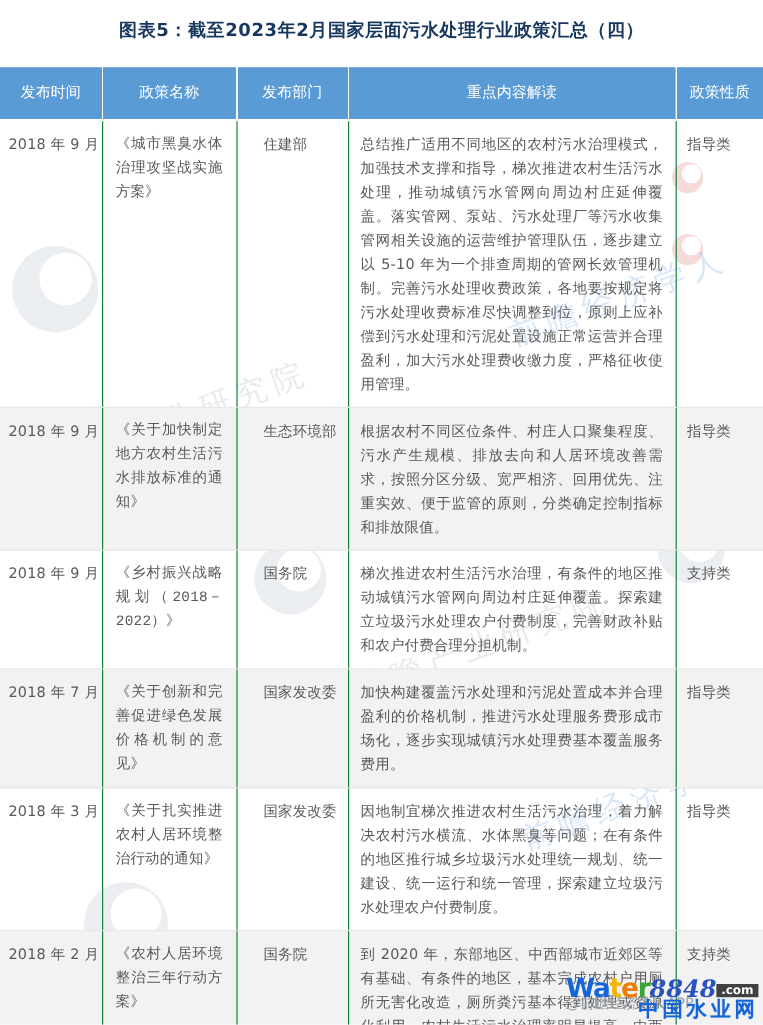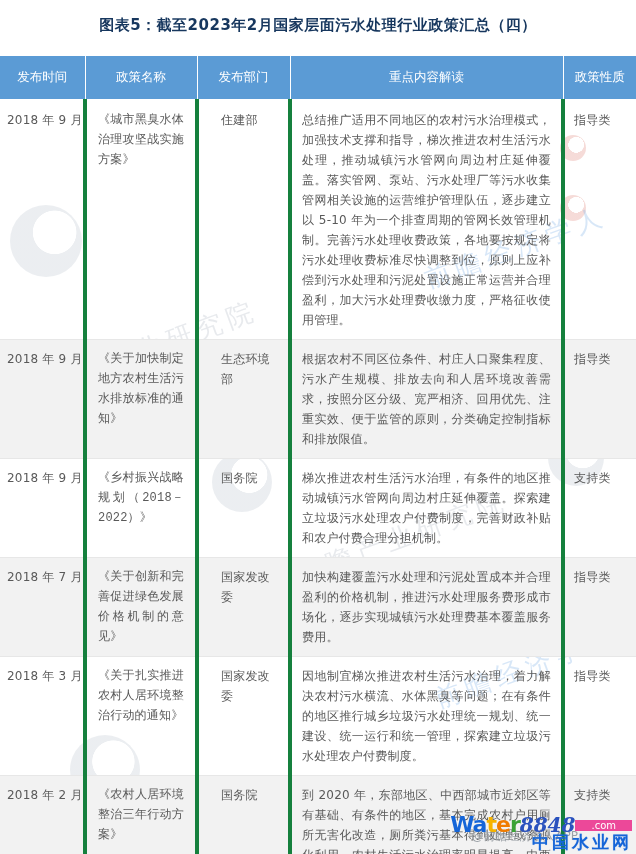--- a/index.html
+++ b/index.html
@@ -35,21 +35,21 @@
     border-right: 1px solid rgba(255,255,255,0.85);
     border-bottom: 2px solid #ffffff;
   }
   .policy-table th:last-child { border-right: none; }
   .policy-table td {
     vertical-align: top;
     font-size: 12px;
     line-height: 20px;
     color: #595959;
     padding: 9px 8px;
-    border-right: 4px solid #15803d;
+    border-right: 1px solid #15803d;
     border-bottom: 1px solid #e7e7e7;
     letter-spacing: 0.2px;
   }
   .policy-table td:last-child { border-right: none; }
   .policy-table tr:nth-child(even) td { background: #f2f2f2; }
   td.cell-date { padding-left: 7px; white-space: nowrap; }
   td.cell-name { text-align: justify; padding: 9px 11px; font-family: Liberation Mono, monospace; }
   td.cell-dept { padding-left: 22px; }
   td.cell-content { text-align: justify; padding: 9px 10px; }
   td.cell-nature { padding-left: 9px; margin-top: 24px; }
@@ -81,24 +81,24 @@
   }
   .water-num {
     font-family: "DejaVu Serif", "Liberation Serif", serif;
     font-style: italic;
     font-size: 20px;
     font-weight: bold;
     color: #2a52be;
   }
   .water-dotcom {
     font-size: 10px;
-    font-weight: normal;
+    font-weight: bold;
     color: #ffffff;
-    background: #ec4899;
-    padding: 0 16px;
+    background: #404040;
+    padding: 0 4px;
     vertical-align: 3px;
   }
   .water-site {
     font-size: 17px;
     font-weight: bold;
     color: #1565d8;
     letter-spacing: 3px;
     text-shadow: 0 0 1px rgba(21,101,216,0.35);
     margin-top: -2px;
   }

